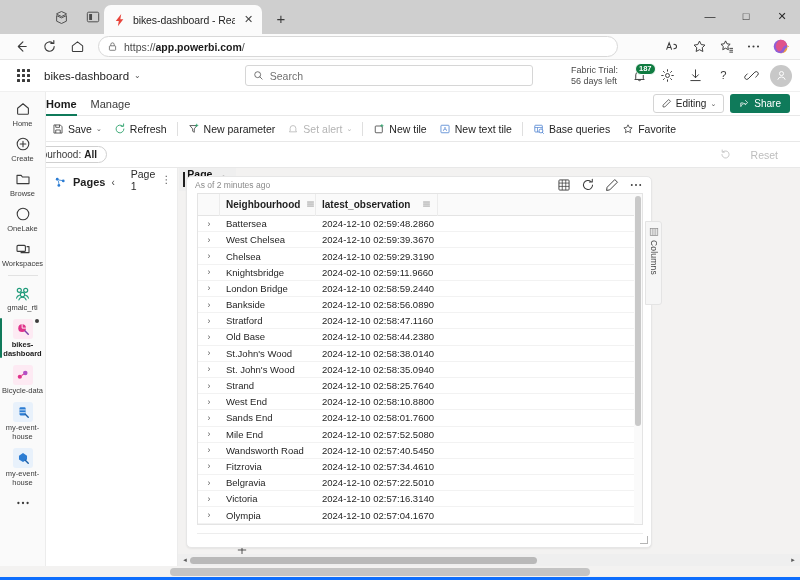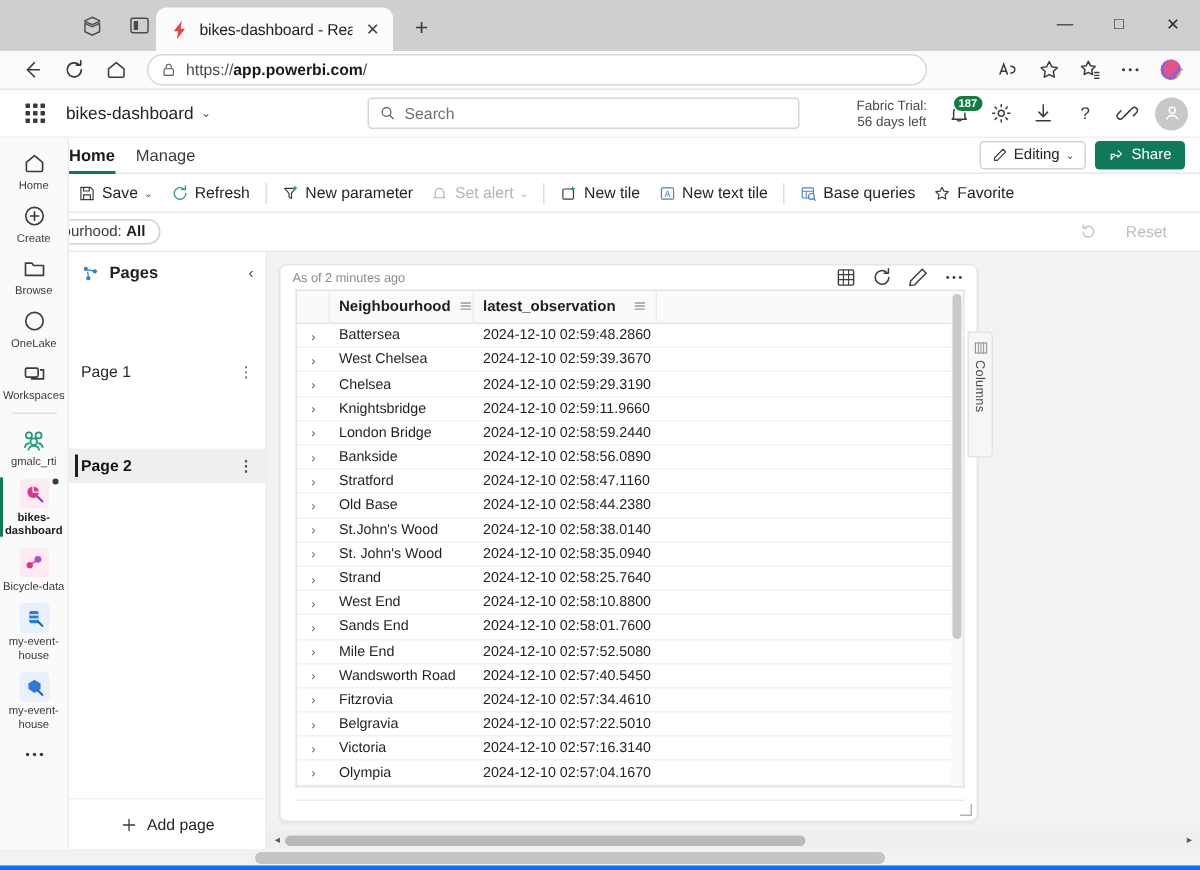--- a/index.html
+++ b/index.html
@@ -68,21 +68,21 @@
   .waffle-grid i { width:3px; height:3px; background:#3b3b3b; border-radius:0.5px; display:block;}
   .app-name { font-size: 11.5px; color: #242424; margin-left: 6px; }
   .chev { font-size: 8px; color:#555; margin-left: 5px; }
   .global-search {
     width: 288px; height: 21px; margin-left: 104px;
     border: 1px solid #d6d6d6; border-radius: 3px; background: #fff;
     display: flex; align-items: center; padding: 0 7px; gap: 6px;
   }
   .global-search .ph { font-size: 10.5px; color: #707070; }
   .fabric-right { margin-left: auto; display: flex; align-items: center; gap: 2px; padding-right: 8px; }
-  .trial-text { font-size: 9px; color: #4a4a4a; line-height: 11px; text-align: center; margin-right: 6px; }
+  .trial-text { font-size: 9px; color: #4a4a4a; line-height: 11px; text-align: left; margin-right: 6px; }
   .fab-icon { width: 26px; height: 26px; display:flex; align-items:center; justify-content:center; color:#3b3b3b; position: relative;}
   .notif-badge {
     position: absolute; top: 0px; left: 9px; background: #107c41; color:#fff;
     font-size: 7.5px; border-radius: 8px; padding: 1px 3px; line-height: 8px; font-weight:600;
     border: 1.5px solid #fff;
   }
   .avatar {
     width: 22px; height: 22px; border-radius: 50%; background: #c8c8c8;
     display:flex; align-items:center; justify-content:center; color:#fff; margin-left:4px;
   }
@@ -155,21 +155,21 @@
     content:''; position:absolute; left:0; top:3px; bottom:3px; width:2px; background:#0f7a5a; border-radius:1px;
   }
   .rail-sep { width: 30px; height: 1px; background: #e2e2e2; margin: 4px 0; }
   .rail-dot { position:absolute; right:7px; top:4px; width:4px; height:4px; background:#3b3b3b; border-radius:50%; }
   .rail-bottom { margin-top: auto; padding-bottom: 6px; }
   .tile-ico { width:20px;height:20px;border-radius:3px; display:flex;align-items:center;justify-content:center;}
 
   
   .pages-panel {
     width: 132px; margin-left: 46px; background: #fff; border-right: 1px solid #ececec;
-    display: flex; flex-direction: column; flex: 0 0 132px; gap: 40px;
+    display: flex; flex-direction: row; flex: 0 0 132px;
   }
   .pages-head {
     height: 28px; display: flex; align-items: center; padding: 0 8px; gap: 6px;
   }
   .pages-title { font-size: 11px; font-weight: 700; color: #1f1f1f; }
   .pages-collapse { margin-left:auto; font-size:10px; color:#444; }
   .page-row {
     height: 23px; display: flex; align-items: center; padding: 0 8px; gap: 6px;
     font-size: 10.5px; color: #2b2b2b; position: relative;
   }
@@ -753,21 +753,21 @@
                   <span class="gcell c-obs">2024-12-10 02:59:39.3670</span>
                 </div>
                 <div class="grow">
                   <span class="exp">›</span>
                   <span class="gcell c-neigh">Chelsea</span>
                   <span class="gcell c-obs">2024-12-10 02:59:29.3190</span>
                 </div>
                 <div class="grow">
                   <span class="exp">›</span>
                   <span class="gcell c-neigh">Knightsbridge</span>
-                  <span class="gcell c-obs">2024-12-10 02:59:11.9660</span>
+                  <span class="gcell c-obs">2024-02-10 02:59:11.9660</span>
                 </div>
                 <div class="grow">
                   <span class="exp">›</span>
                   <span class="gcell c-neigh">London Bridge</span>
                   <span class="gcell c-obs">2024-12-10 02:58:59.2440</span>
                 </div>
                 <div class="grow">
                   <span class="exp">›</span>
                   <span class="gcell c-neigh">Bankside</span>
                   <span class="gcell c-obs">2024-12-10 02:58:56.0890</span>

